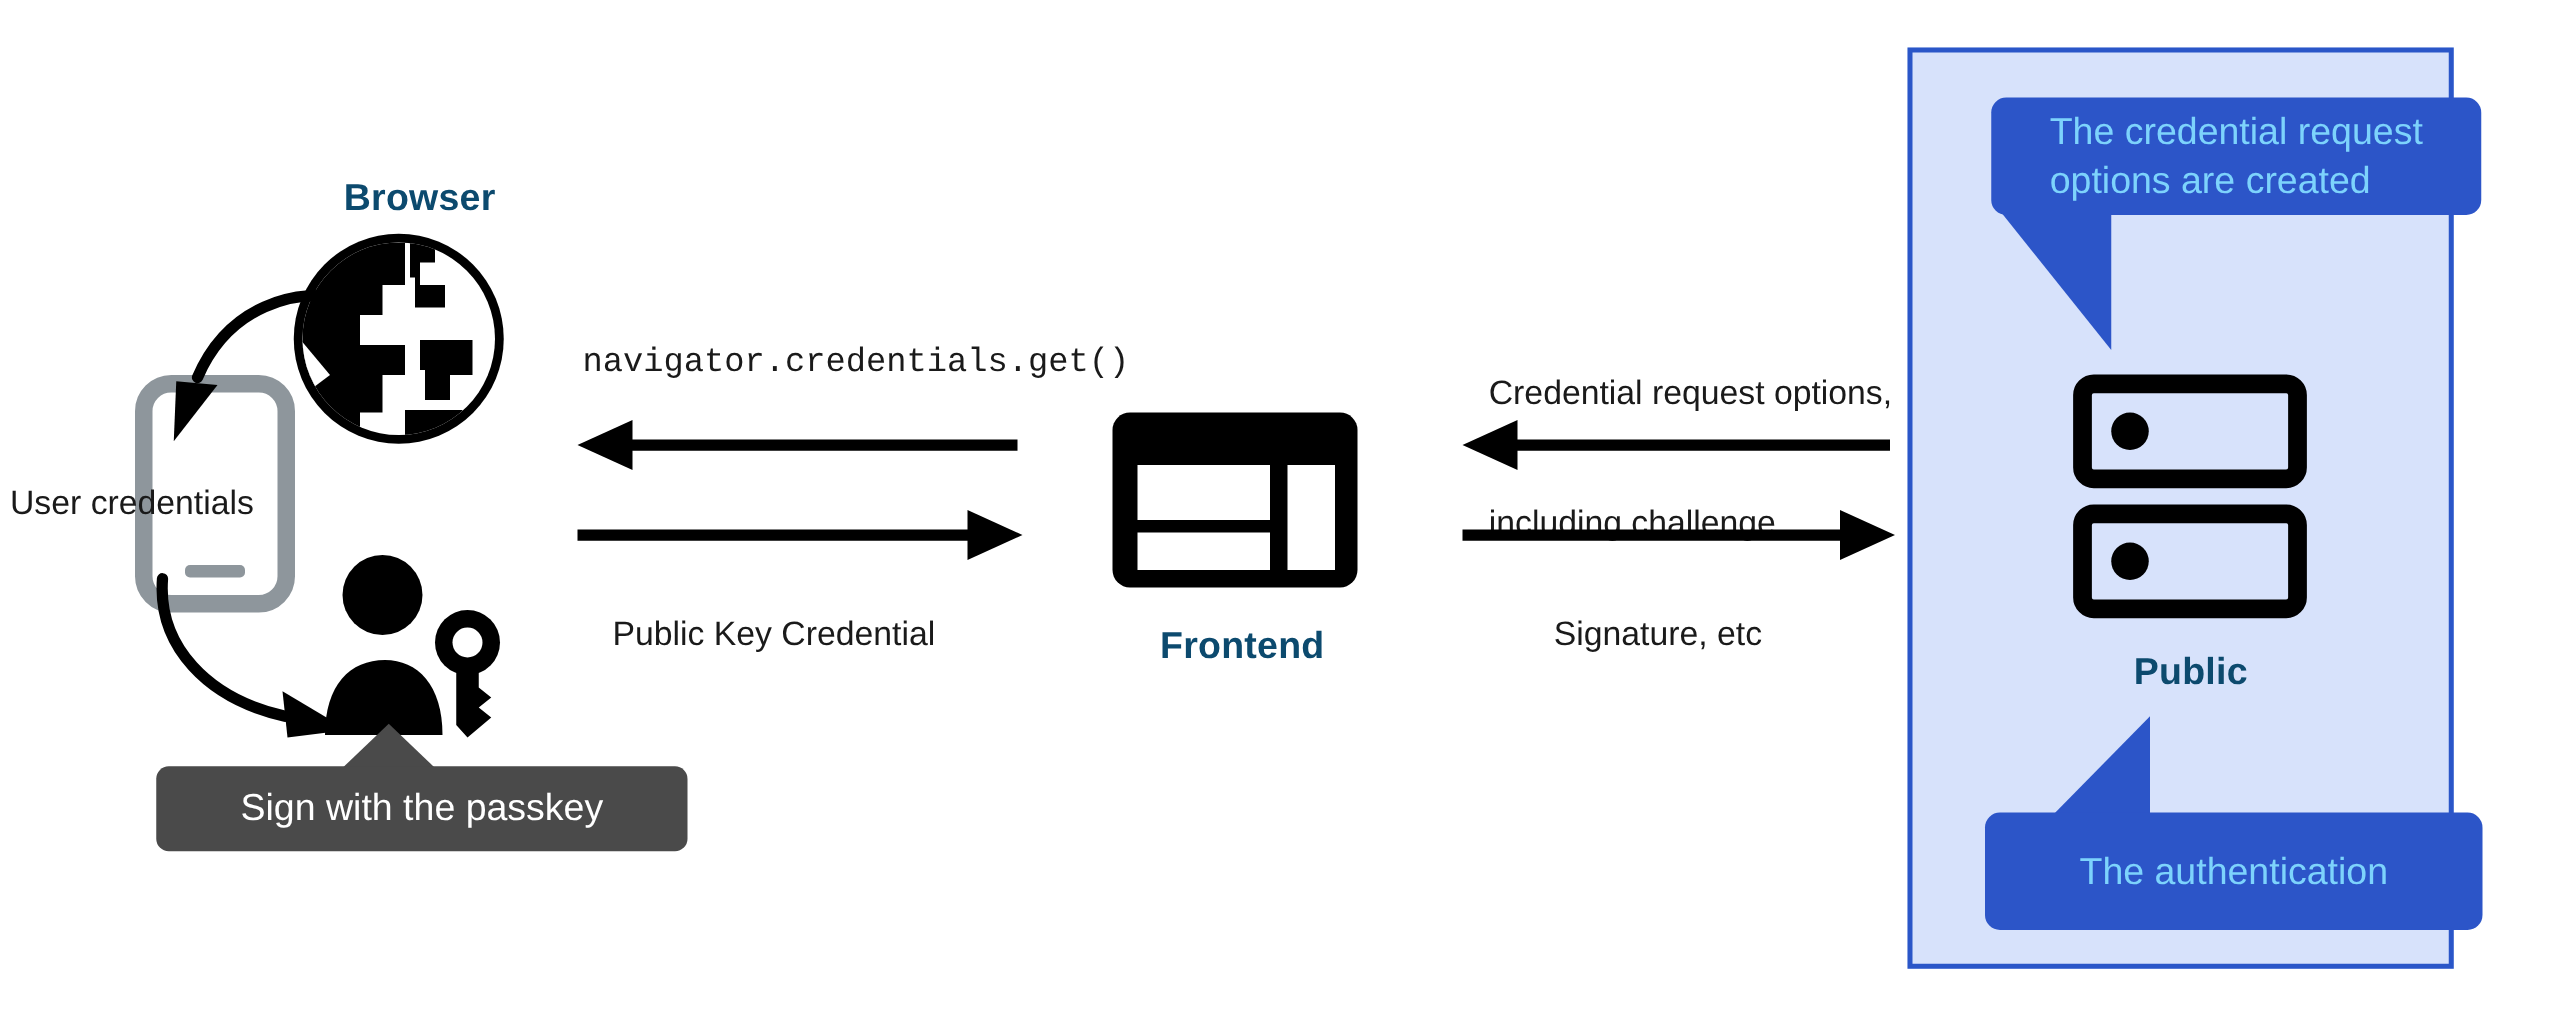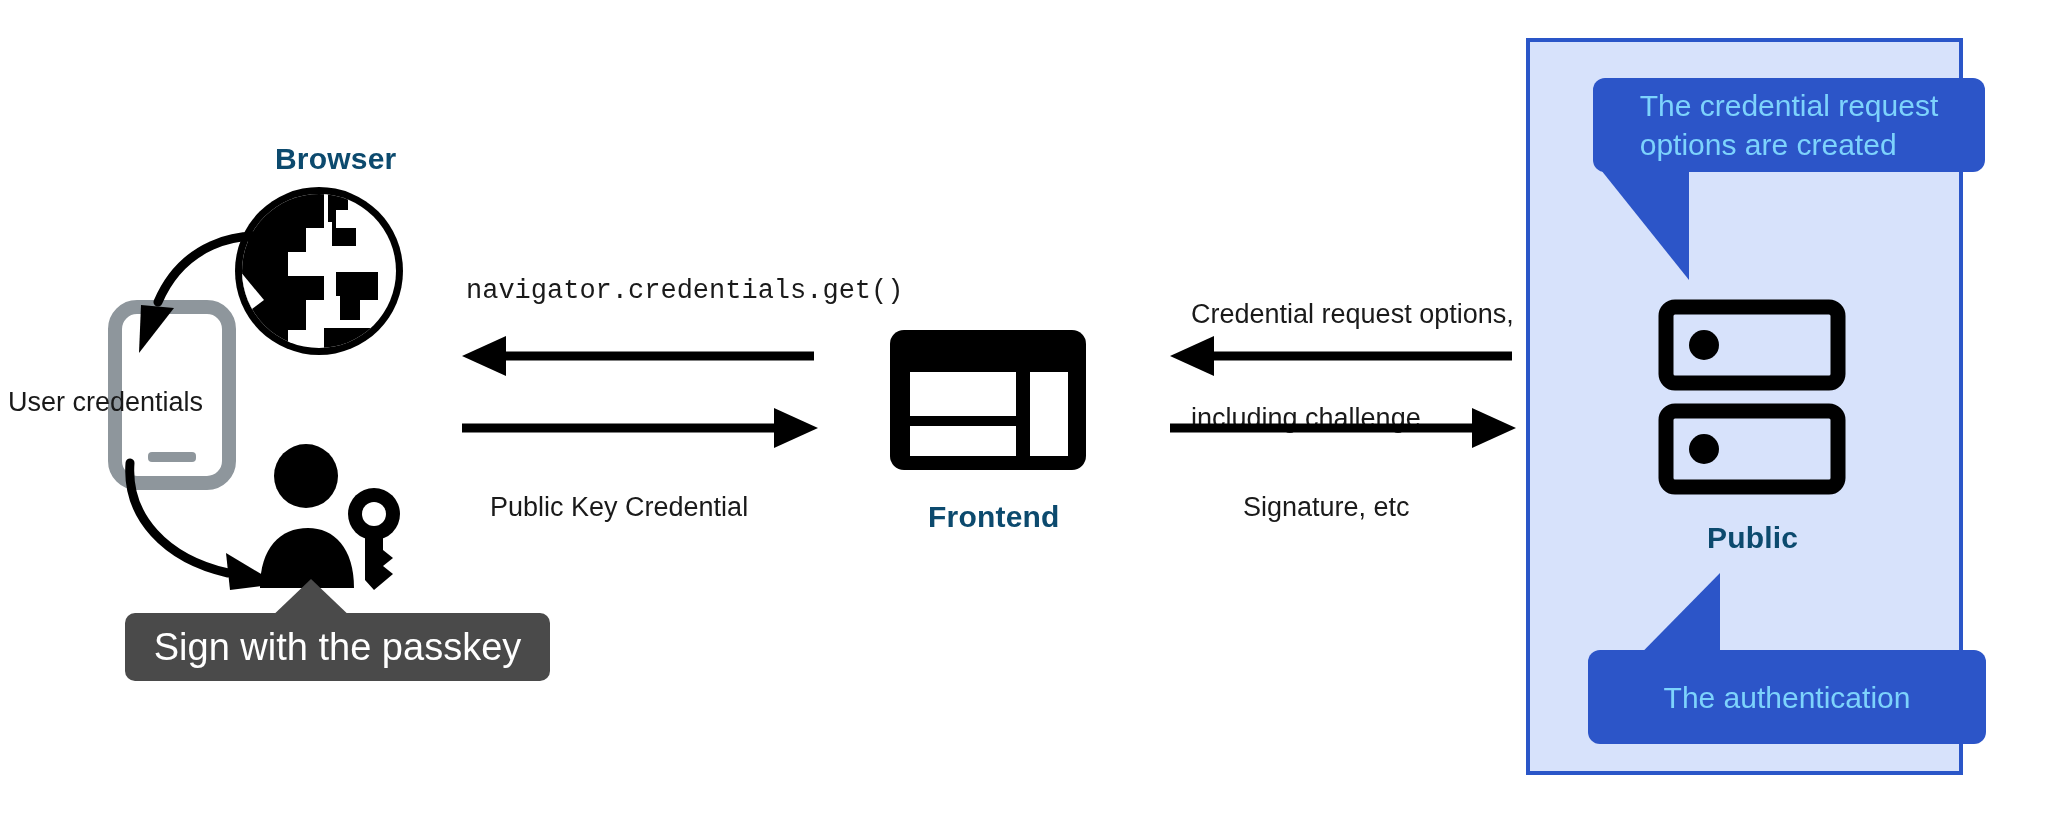--- a/index.html
+++ b/index.html
@@ -28,21 +28,21 @@
     font-size:30px;line-height:1.3;text-align:left;
     display:flex;align-items:center;justify-content:center;
     padding:0 16px;box-sizing:border-box;
   }
   .callout span{display:block;}
 
   
   #passkey-tooltip{
     left:125px;top:613px;width:425px;height:68px;
     background:#4a4a4a;border-radius:10px;color:#ffffff;
-    font-size:38px;display:flex;align-items:center;justify-content:center;
+    font-size:30px;display:flex;align-items:center;justify-content:center;
     box-sizing:border-box;
   }
 
   svg{display:block;overflow:visible;}
 </style>
 </head>
 <body>
 
 <div class="stage">
 

